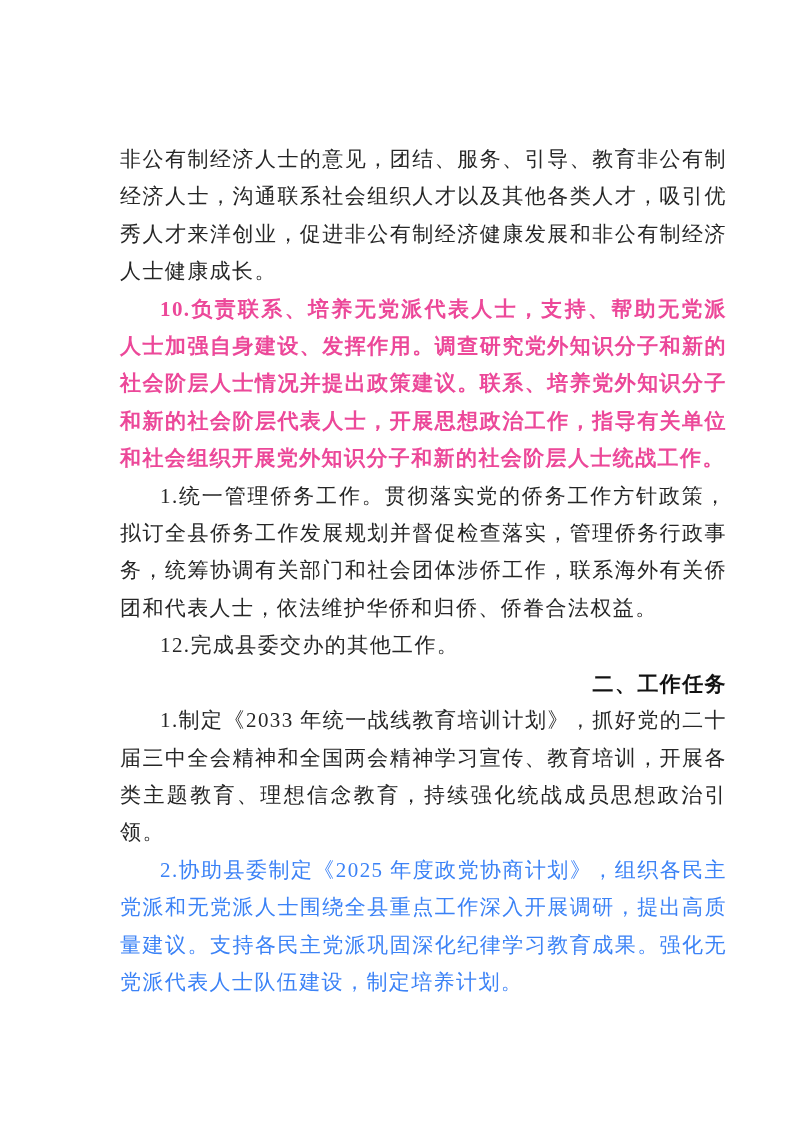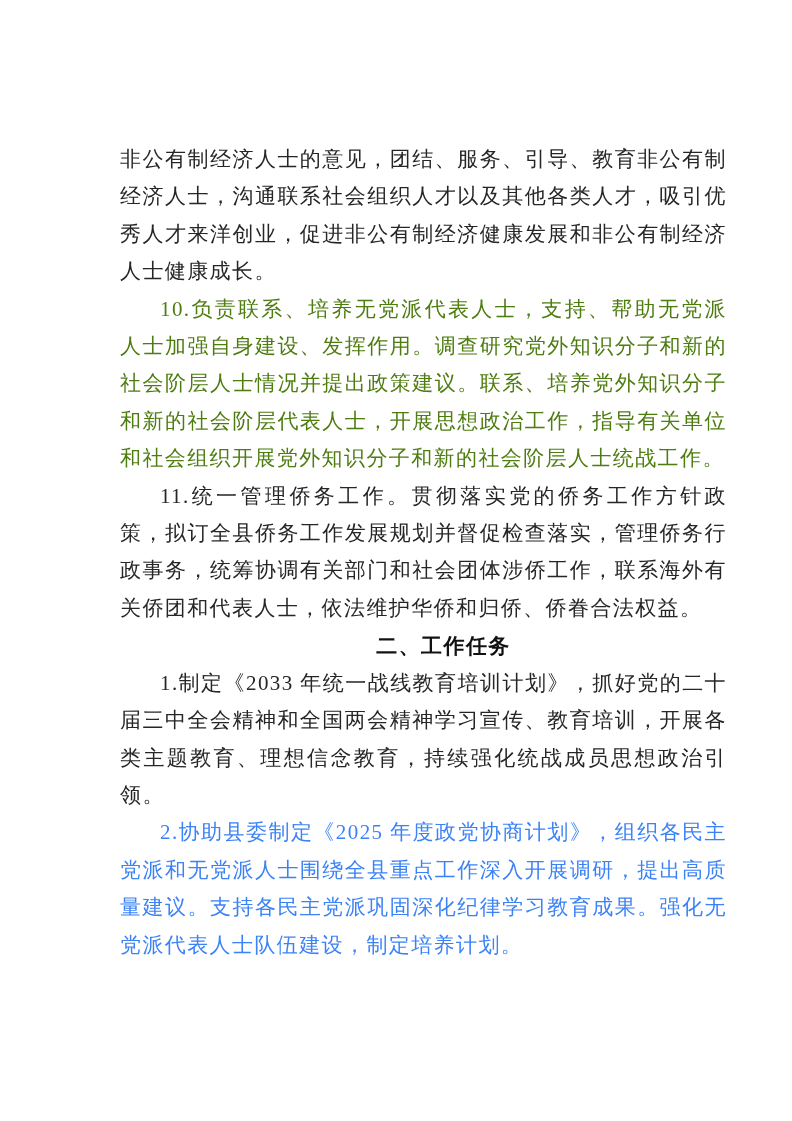--- a/index.html
+++ b/index.html
@@ -32,28 +32,29 @@
     text-align: justify;
     text-justify: inter-ideograph;
   }
   p.para.indent {
     text-indent: 40px;
   }
   p.para.heading {
     font-family: "Liberation Sans", "DejaVu Sans", sans-serif;
     font-weight: 700;
     color: #111111;
-    text-align: center;
+    text-align: right;
   }
 </style>
 </head>
 <body>
 
 <div class="page" style="background: rgb(255, 255, 255);">
   <div class="content">
       <p class="para" style="color: rgb(38, 38, 38);">非公有制经济人士的意见，团结、服务、引导、教育非公有制经济人士，沟通联系社会组织人才以及其他各类人才，吸引优秀人才来洋创业，促进非公有制经济健康发展和非公有制经济人士健康成长。</p>
-      <p class="para indent" style="color: #4d7c0f;">10.负责联系、培养无党派代表人士，支持、帮助无党派人士加强自身建设、发挥作用。调查研究党外知识分子和新的社会阶层人士情况并提出政策建议。联系、培养党外知识分子和新的社会阶层代表人士，开展思想政治工作，指导有关单位和社会组织开展党外知识分子和新的社会阶层人士统战工作。</p>
-      <p class="para indent" style="color: rgb(38, 38, 38);">11.统一管理侨务工作。贯彻落实党的侨务工作方针政策，拟订全县侨务工作发展规划并督促检查落实，管理侨务行政事务，统筹协调有关部门和社会团体涉侨工作，联系海外有关侨团和代表人士，依法维护华侨和归侨、侨眷合法权益。</p>
+      <p class="para indent" style="color: #ec4899; font-weight: bold;">10.负责联系、培养无党派代表人士，支持、帮助无党派人士加强自身建设、发挥作用。调查研究党外知识分子和新的社会阶层人士情况并提出政策建议。联系、培养党外知识分子和新的社会阶层代表人士，开展思想政治工作，指导有关单位和社会组织开展党外知识分子和新的社会阶层人士统战工作。</p>
+      <p class="para indent" style="color: rgb(38, 38, 38);">1.统一管理侨务工作。贯彻落实党的侨务工作方针政策，拟订全县侨务工作发展规划并督促检查落实，管理侨务行政事务，统筹协调有关部门和社会团体涉侨工作，联系海外有关侨团和代表人士，依法维护华侨和归侨、侨眷合法权益。</p>
+      <p class="para indent" style="color: rgb(38, 38, 38);">12.完成县委交办的其他工作。</p>
       <p class="para heading indent" style="color: rgb(17, 17, 17);">二、工作任务</p>
       <p class="para indent" style="color: rgb(38, 38, 38);">1.制定《2033 年统一战线教育培训计划》，抓好党的二十届三中全会精神和全国两会精神学习宣传、教育培训，开展各类主题教育、理想信念教育，持续强化统战成员思想政治引领。</p>
       <p class="para indent" style="color: #3b82f6;">2.协助县委制定《2025 年度政党协商计划》，组织各民主党派和无党派人士围绕全县重点工作深入开展调研，提出高质量建议。支持各民主党派巩固深化纪律学习教育成果。强化无党派代表人士队伍建设，制定培养计划。</p>
     </div>
 </div>
 
 </body></html>

